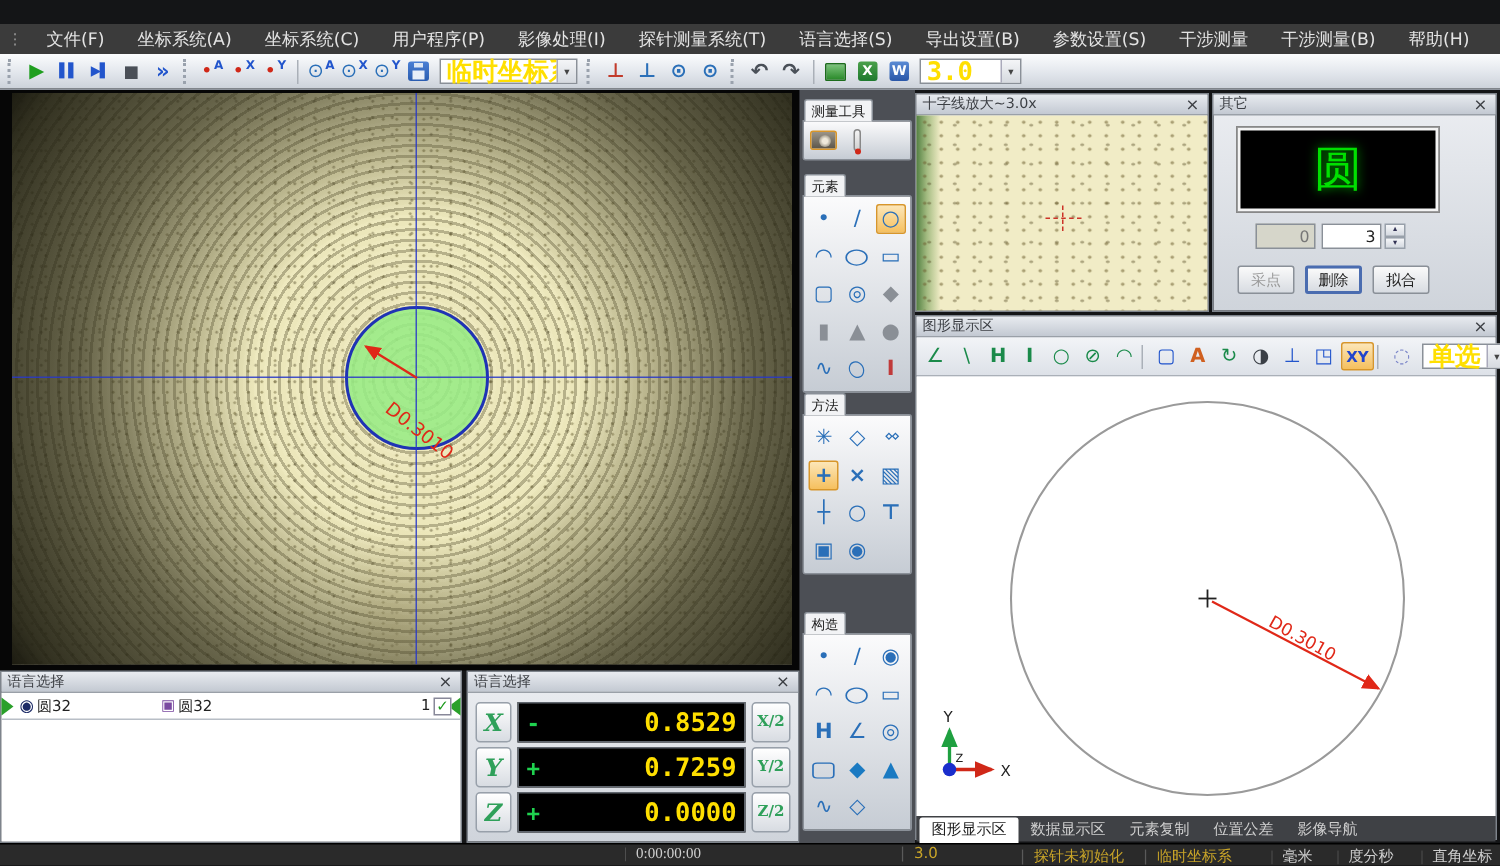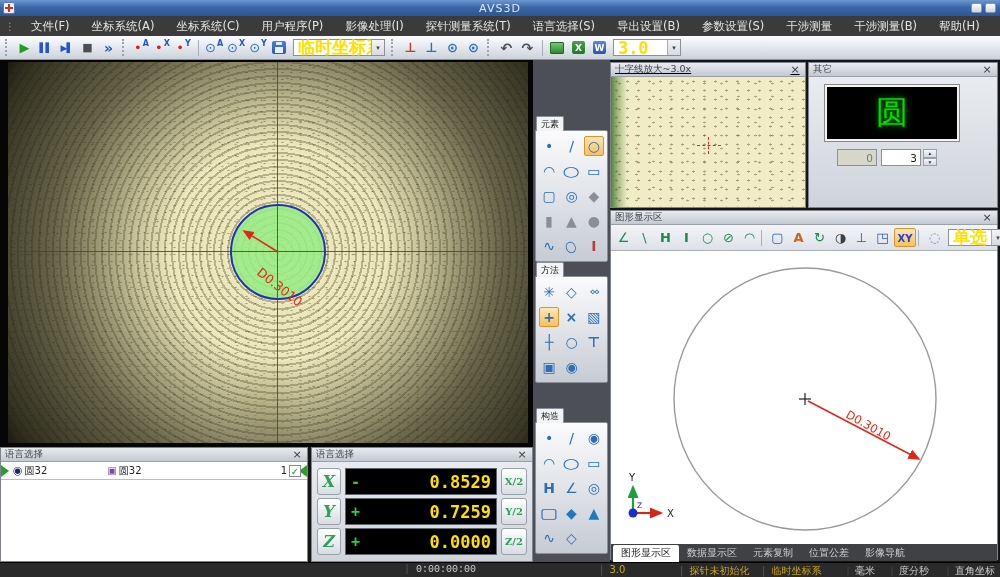--- a/index.html
+++ b/index.html
@@ -170,41 +170,33 @@
     color:#2fa05a; font-family:"DejaVu Serif","Liberation Serif",serif; font-weight:bold; font-size:10px;
     display:flex; align-items:center; justify-content:center; }
 
   
   .status { position:absolute; left:0; top:562px; width:1000px; height:15px; background:#2a2a2a; border-top:1px solid #000;
     font-size:10px; }
   .status span { position:absolute; top:1px; white-space:nowrap; }
   .status span::before { content:"|"; color:#5a5a5a; margin-right:6px; }
   .status .light { color:#cfcfcf;font-family:Liberation Serif, serif; }
   .status .yellow { color:#c8a428; }
-  .status span:nth-child(1){ left:404px; font-family:Liberation Mono, monospace; }
+  .status span:nth-child(1){ left:416px; font-family:Liberation Serif, serif; }
   .status span:nth-child(2){ left:600px; }
   .status span:nth-child(3){ left:680px; }
   .status span:nth-child(4){ left:762px; }
   .status span:nth-child(5){ left:847px; }
   .status span:nth-child(6){ left:891px; }
   .status span:nth-child(7){ left:947px;text-align:center; }
 </style>
 </head>
 <body>
 
 <div class="app">
 
-  <div class="titlebar">
-    <div class="logo"></div>
-    <div class="title">AVS3D</div>
-    <div class="winbtns">
-      <div class="wbtn"></div>
-      <div class="wbtn"></div>
-    </div>
-  </div>
 
   <div class="menubar">
     <span class="mgrip">⋮</span>
     <div id="menu-items" style="display:flex;">
         <span class="menu-item">文件(F)</span>
         <span class="menu-item">坐标系统(A)</span>
         <span class="menu-item">坐标系统(C)</span>
         <span class="menu-item">用户程序(P)</span>
         <span class="menu-item">影像处理(I)</span>
         <span class="menu-item">探针测量系统(T)</span>
@@ -299,20 +291,29 @@
               <path d="M0,0 L7,3 L0,6 Z" fill="#e02818"></path>
             </marker>
           </defs>
           <line x1="270" y1="190" x2="236" y2="169" stroke="#e02818" stroke-width="1.6" marker-end="url(#arrR)"></line>
           <text x="248" y="212" fill="#e02818" font-size="12.5" transform="rotate(38 248 212)">D0.3010</text>
         </svg>
       </div>
     </div>
 
     <div class="toolcol">
+      <div class="tpanel" style="top:2px;">
+        <span class="ttab">测量工具</span>
+        <div class="tbody">
+            <div class="grid">
+              <span class="ti hl cam-ic"></span>
+              <span class="ti therm"></span>
+            </div>
+          </div>
+      </div>
       <div class="tpanel" style="top:52px;">
         <span class="ttab">元素</span>
         <div class="tbody">
             <div class="grid">
               <span class="ti">•</span>
               <span class="ti">/</span>
               <span class="ti hl">○</span>
               <span class="ti">◠</span>
               <span class="ti wide">○</span>
               <span class="ti">▭</span>
@@ -362,21 +363,21 @@
               <span class="ti wide">▢</span>
               <span class="ti" style="color: rgb(26, 122, 194);">◆</span>
               <span class="ti" style="color: rgb(26, 122, 194);">▲</span>
               <span class="ti">∿</span>
               <span class="ti">◇</span>
             </div>
           </div>
       </div>
     </div>
 
-    <div class="fpanel" style="left:610px; top:2px; width:196px; height:146px;text-decoration:underline;">
+    <div class="fpanel" style="left:610px; top:2px; width:196px; height:146px;">
       <div class="ptitle">
         <span>十字线放大~3.0x</span>
         <span class="pclose">×</span>
       </div>
       <div class="magbody">
         <div class="magch-h"></div>
         <div class="magch-v"></div>
       </div>
     </div>
 
@@ -387,20 +388,25 @@
       </div>
       <div class="odisplay">圆</div>
       <div class="orow1">
         <span class="ofield dis">0</span>
         <span style="width:4px;"></span>
         <span class="ofield en">3</span>
         <span class="spin">
           <div>▴</div>
           <div>▾</div>
         </span>
+      </div>
+      <div class="orow2">
+        <span class="obtn dis">采点</span>
+        <span class="obtn def">删除</span>
+        <span class="obtn">拟合</span>
       </div>
     </div>
 
     <div class="fpanel" style="left:610px; top:150px; width:388px; height:350px;">
       <div class="ptitle">
         <span>图形显示区</span>
         <span class="pclose">×</span>
       </div>
       <div class="gtoolbar">
         <div style="display:flex; align-items:center; gap:2px;">

